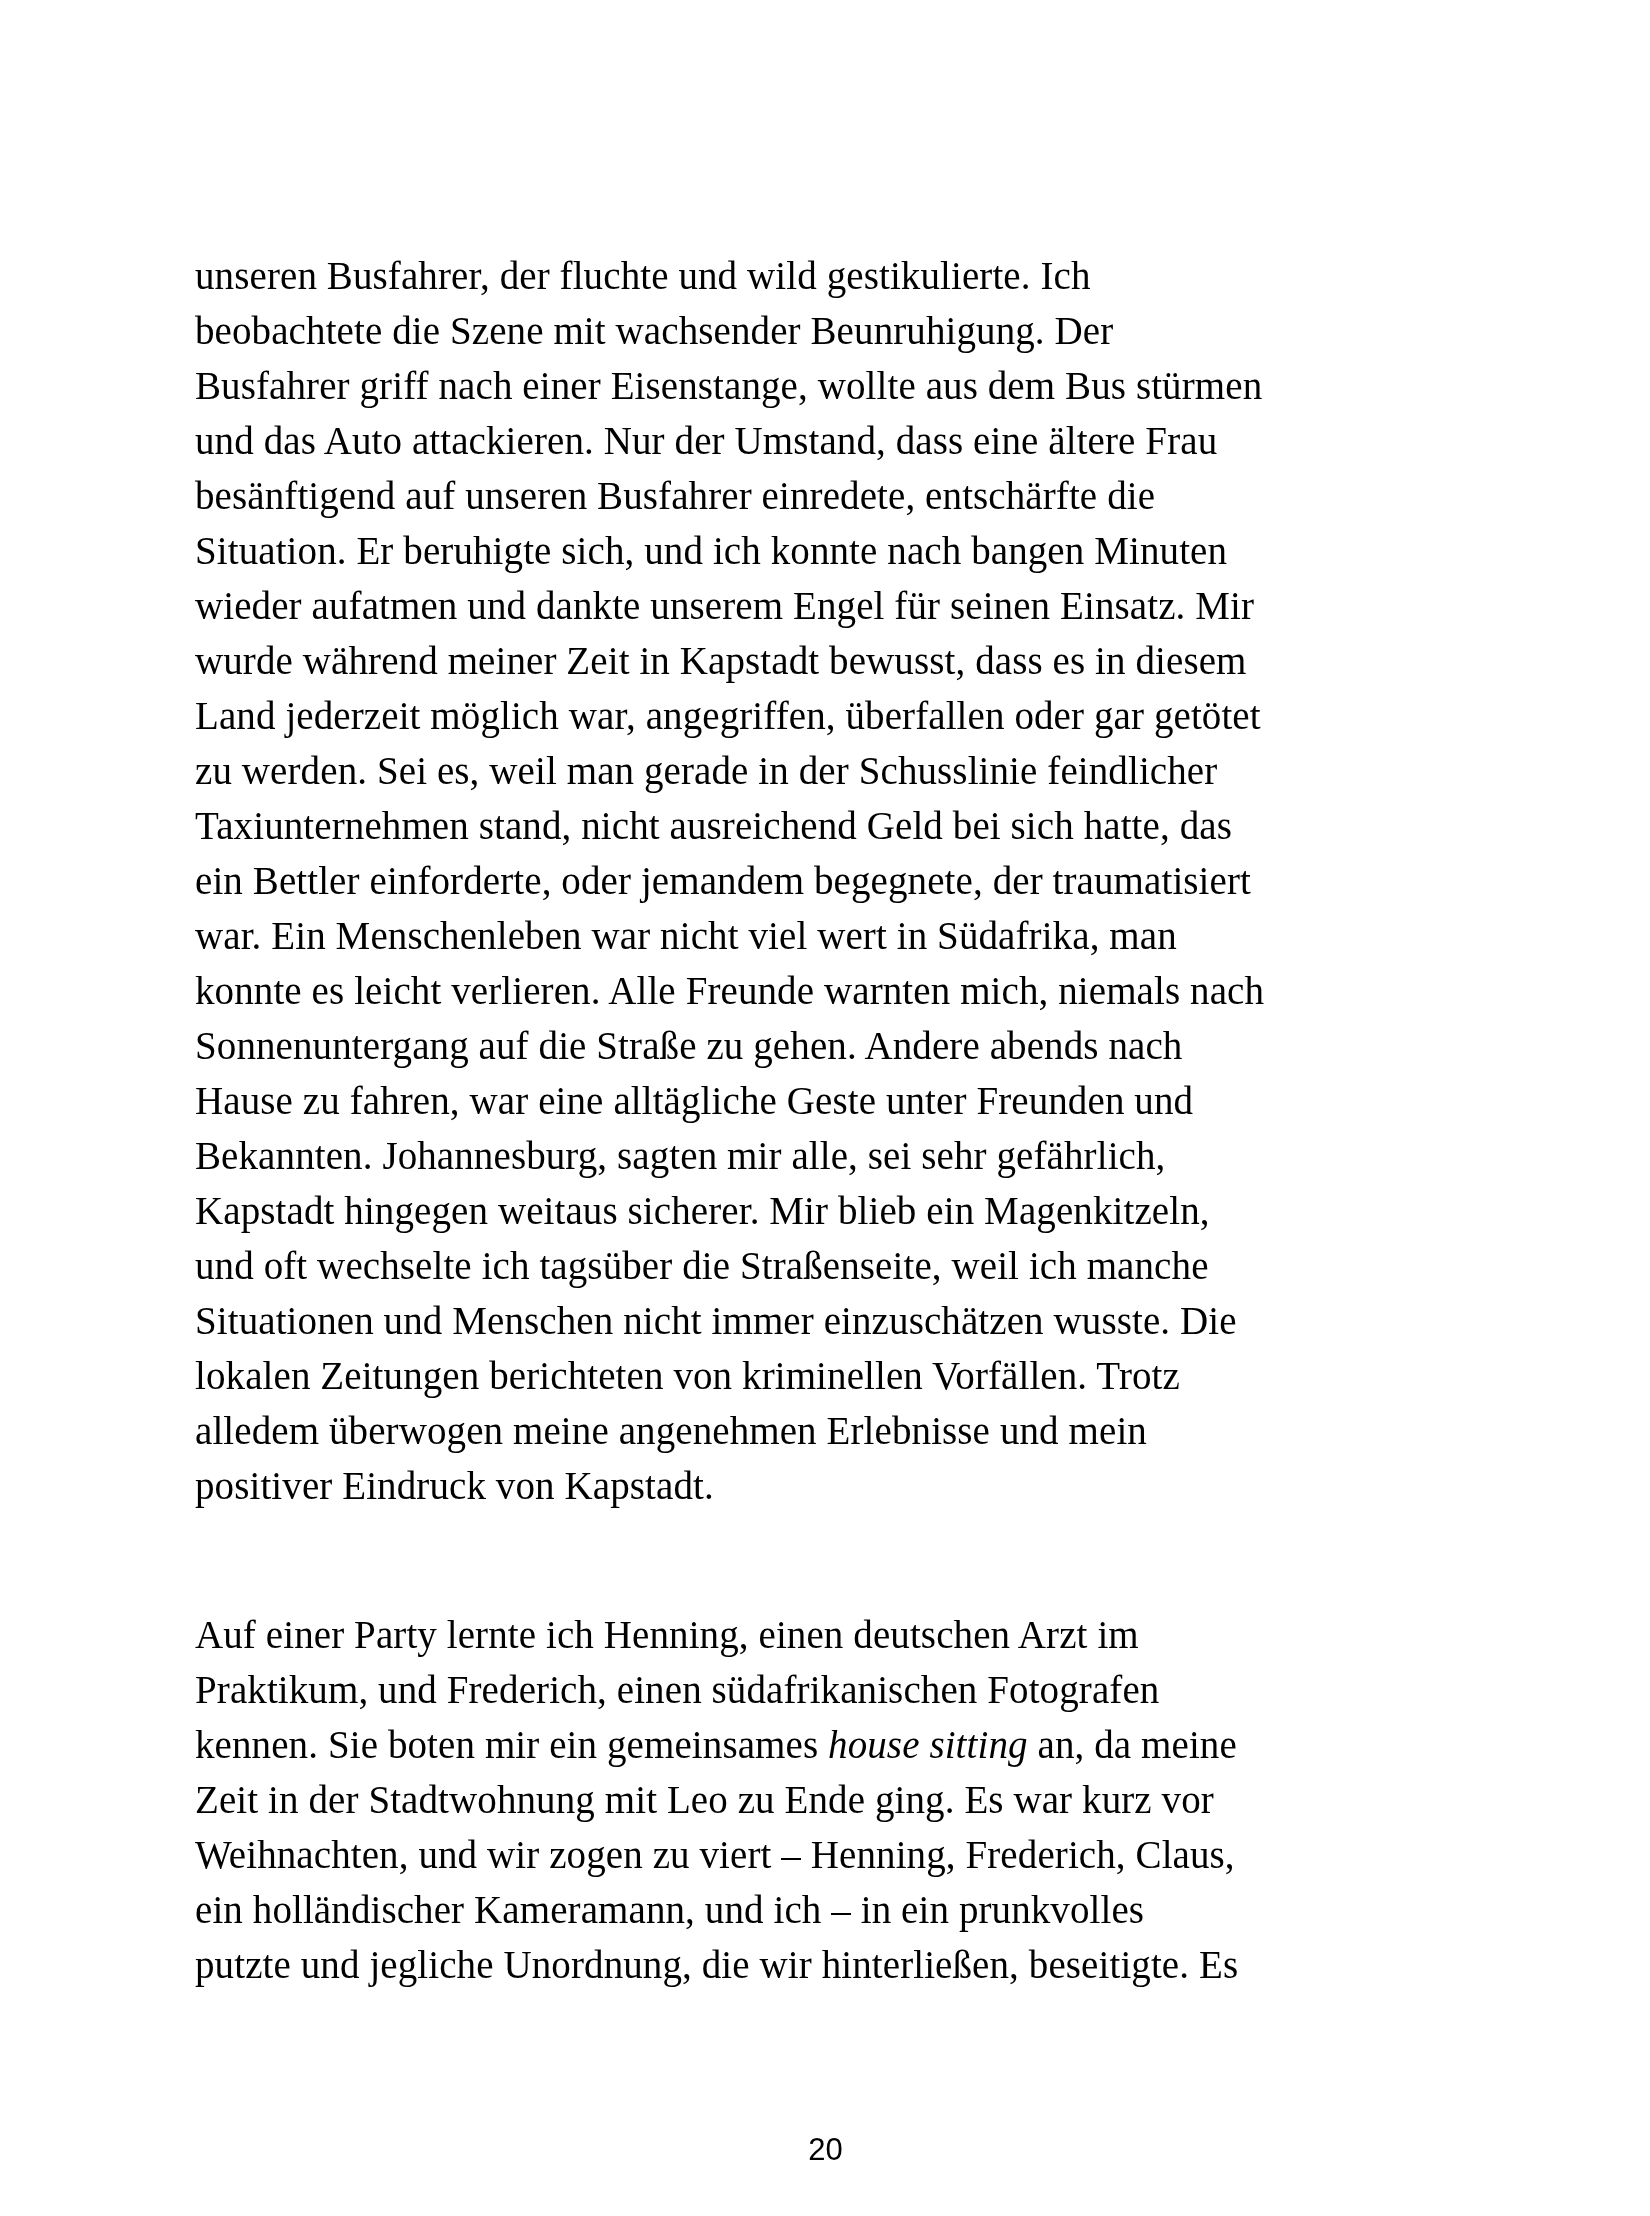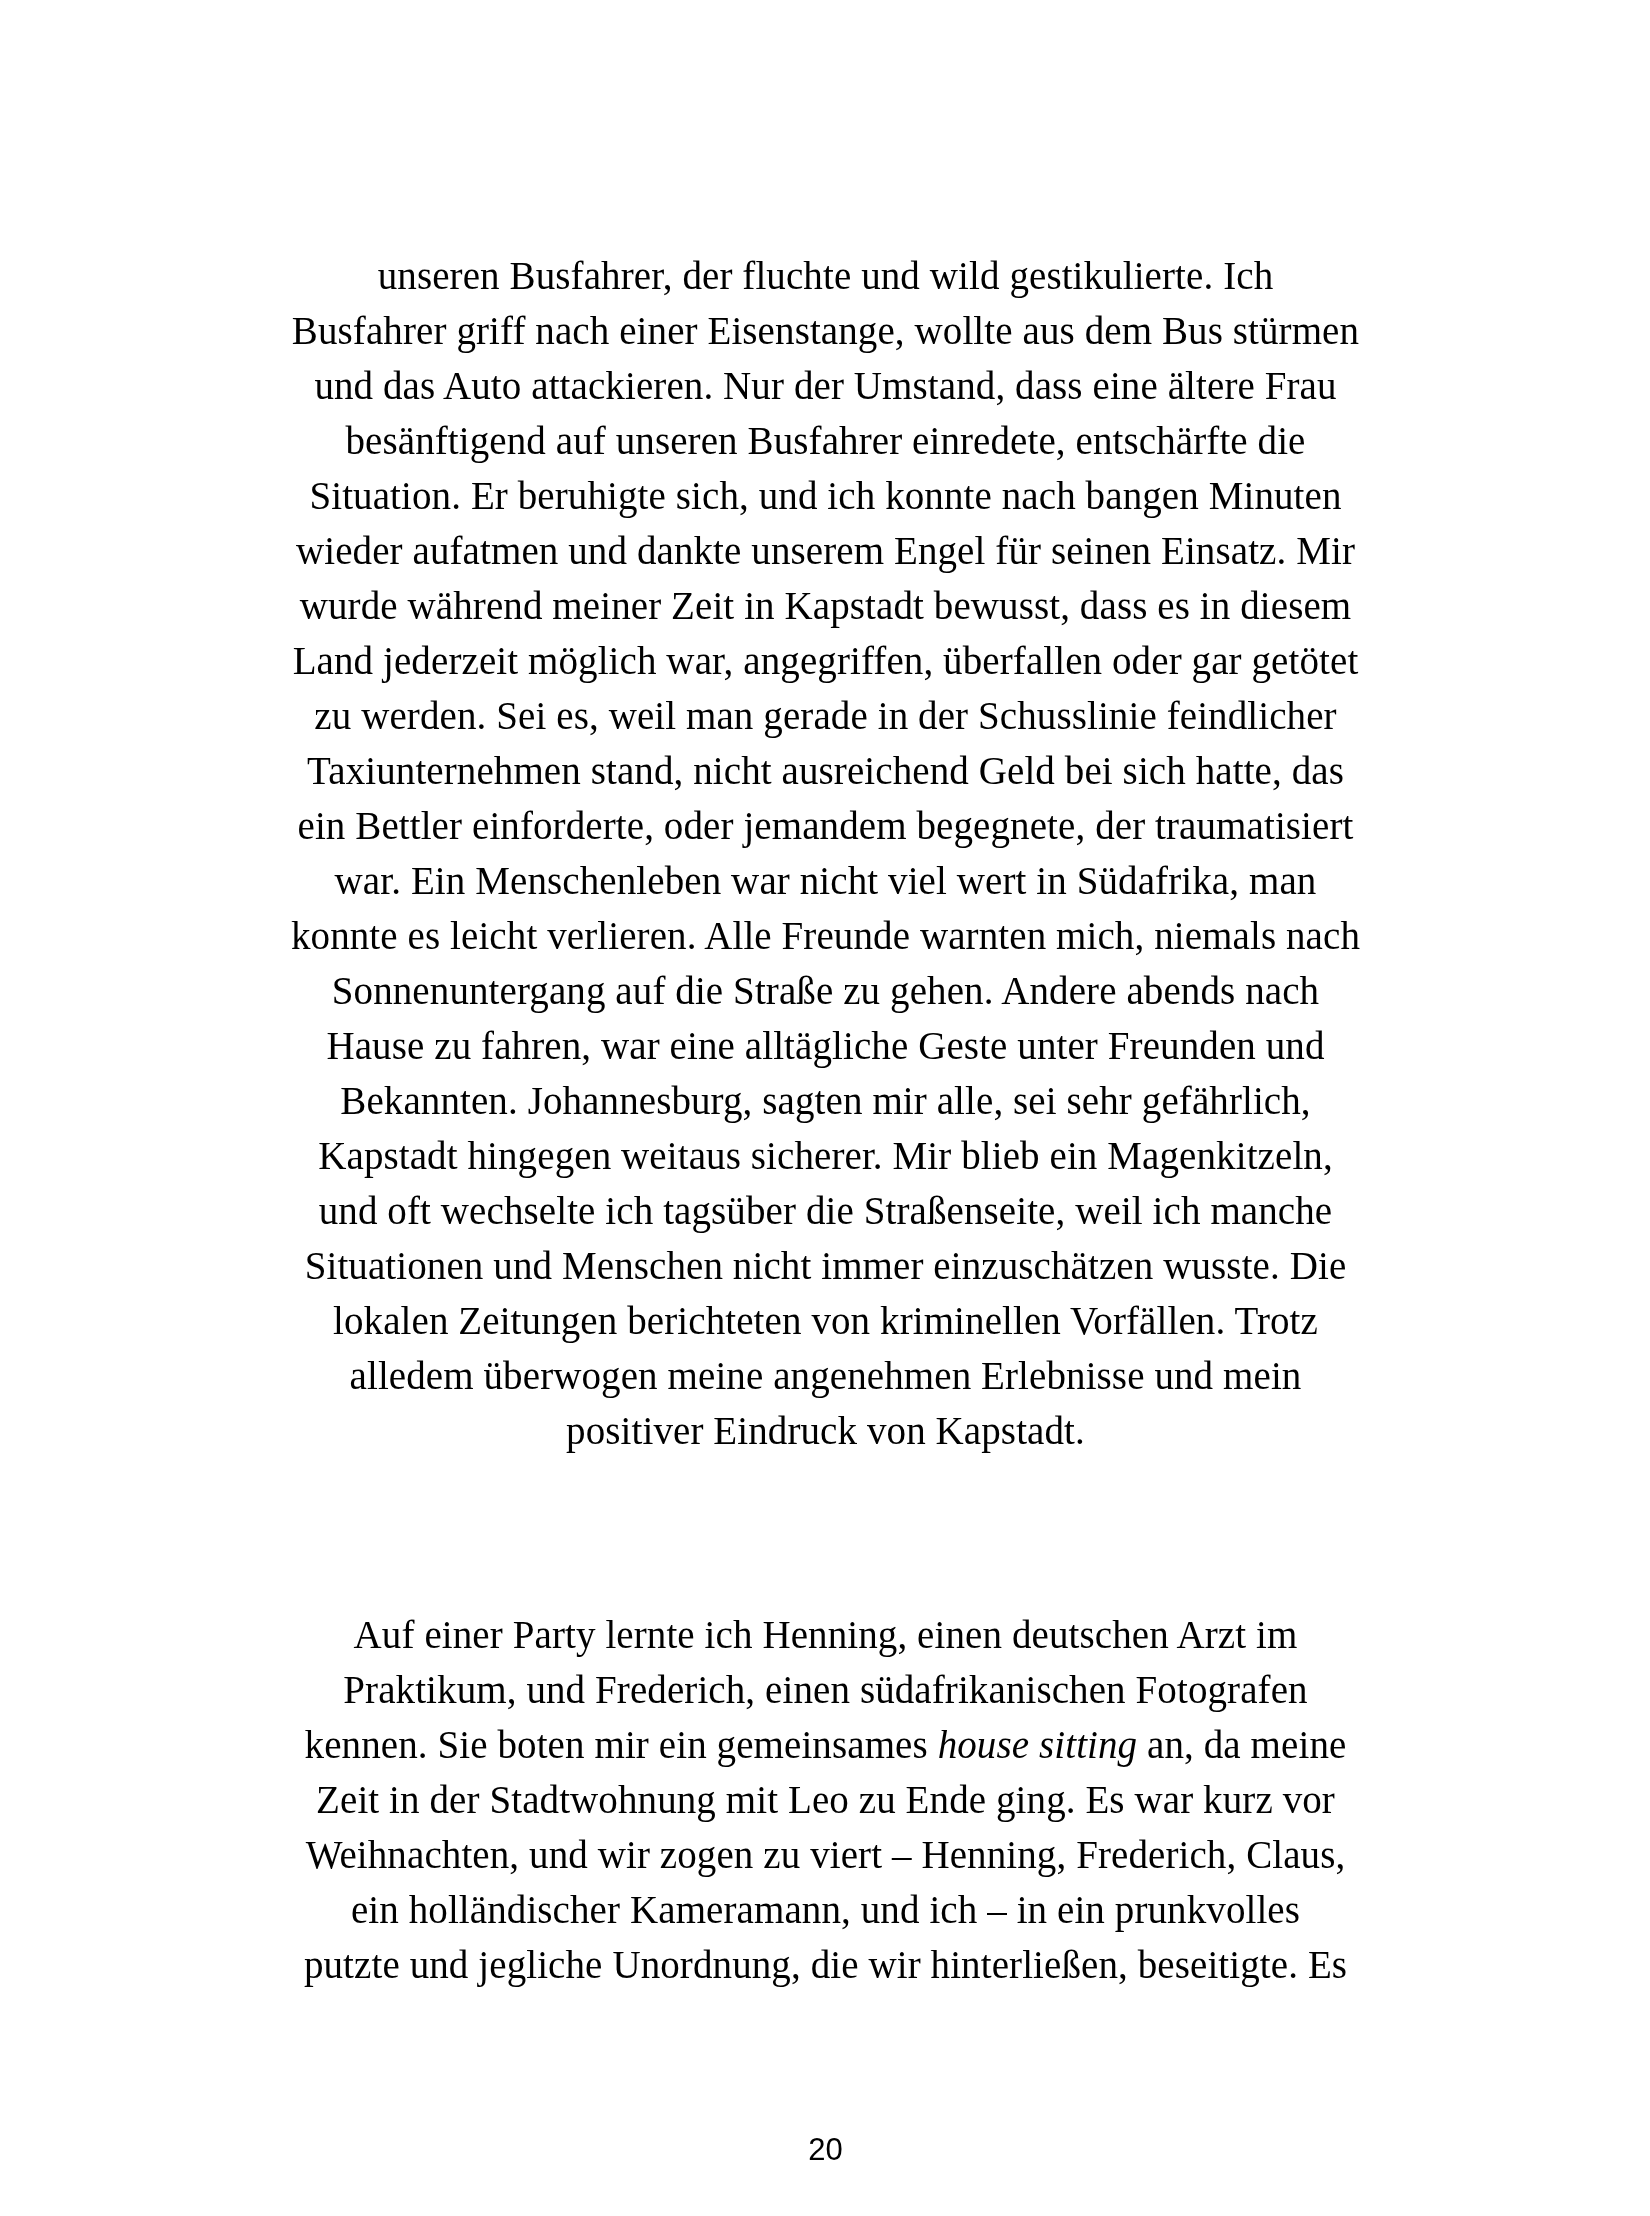--- a/index.html
+++ b/index.html
@@ -4,21 +4,21 @@
 <style>
   html, body { margin: 0; padding: 0; background: #ffffff; }
   body { width: 1651px; height: 2305px; position: relative; overflow: hidden; }
   .page {
     position: absolute; left: 0; top: 0; width: 1651px; height: 2305px;
     background: #ffffff; color: #000000;
     font-family: "Liberation Serif", "DejaVu Serif", serif;
   }
   .para {
     position: absolute; left: 195px; width: 1261px;
-    text-align: center;
+    text-align: left;
   }
   .line {
     display: block; height: 55px; line-height: 55px;
     font-size: 39px; white-space: nowrap;
     letter-spacing: 0.1px;
   }
   #p1 { top: 248px; }
   #p2 { top: 1607px; }
   .page-number {
     position: absolute; left: 0; width: 1651px; top: 2128px;
@@ -27,20 +27,21 @@
   }
   em { }
 </style>
 </head>
 <body>
 
 <div class="page">
 
   <div class="para" id="p1">
     <span class="line">unseren Busfahrer, der fluchte und wild gestikulierte. Ich</span>
+    <span class="line">beobachtete die Szene mit wachsender Beunruhigung. Der</span>
     <span class="line">Busfahrer griff nach einer Eisenstange, wollte aus dem Bus stürmen</span>
     <span class="line">und das Auto attackieren. Nur der Umstand, dass eine ältere Frau</span>
     <span class="line">besänftigend auf unseren Busfahrer einredete, entschärfte die</span>
     <span class="line">Situation. Er beruhigte sich, und ich konnte nach bangen Minuten</span>
     <span class="line">wieder aufatmen und dankte unserem Engel für seinen Einsatz. Mir</span>
     <span class="line">wurde während meiner Zeit in Kapstadt bewusst, dass es in diesem</span>
     <span class="line">Land jederzeit möglich war, angegriffen, überfallen oder gar getötet</span>
     <span class="line">zu werden. Sei es, weil man gerade in der Schusslinie feindlicher</span>
     <span class="line">Taxiunternehmen stand, nicht ausreichend Geld bei sich hatte, das</span>
     <span class="line">ein Bettler einforderte, oder jemandem begegnete, der traumatisiert</span>

